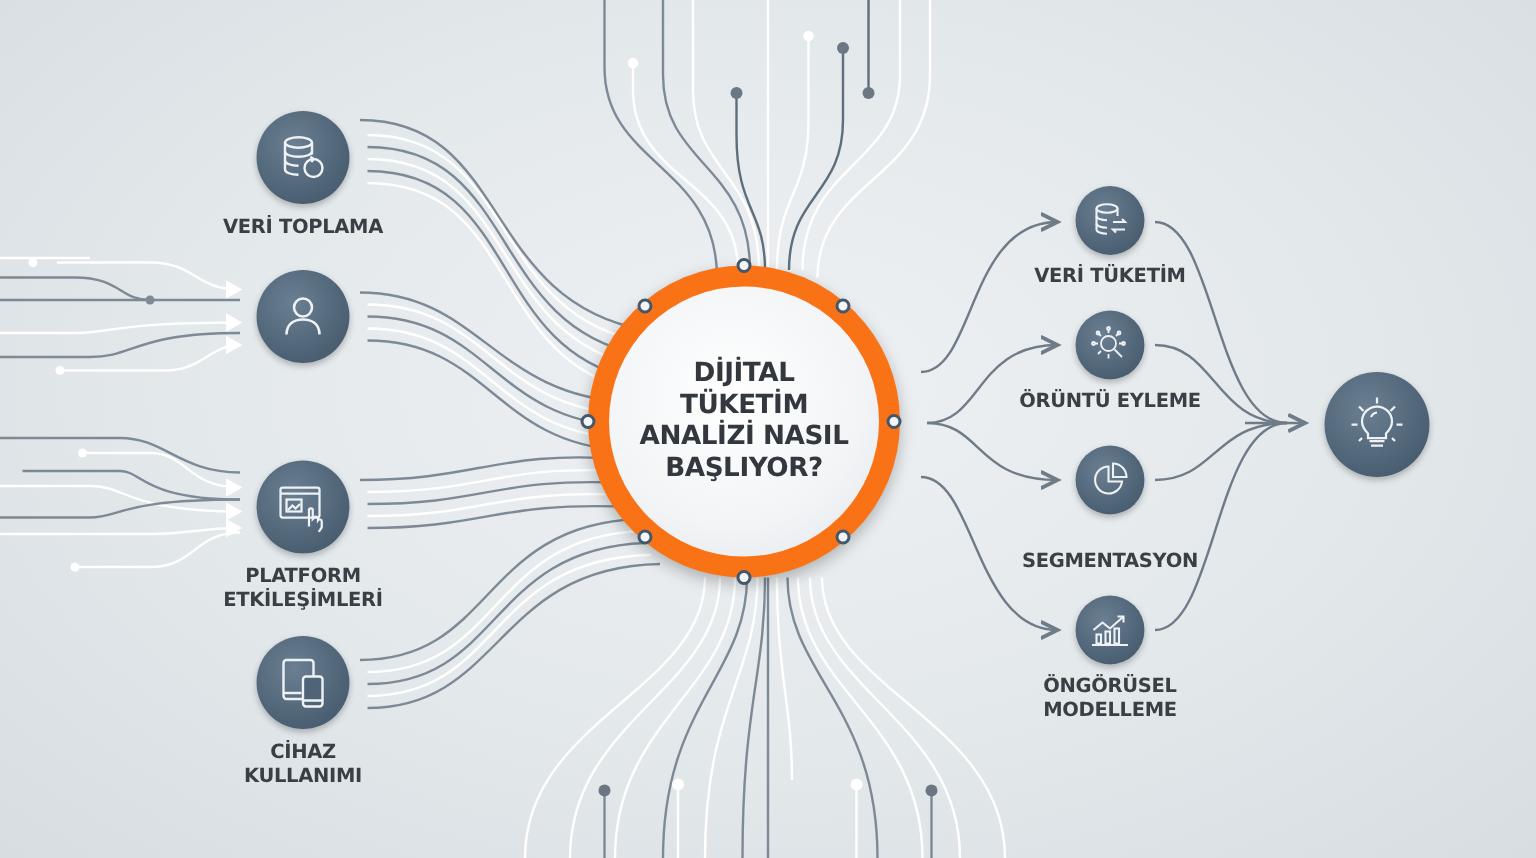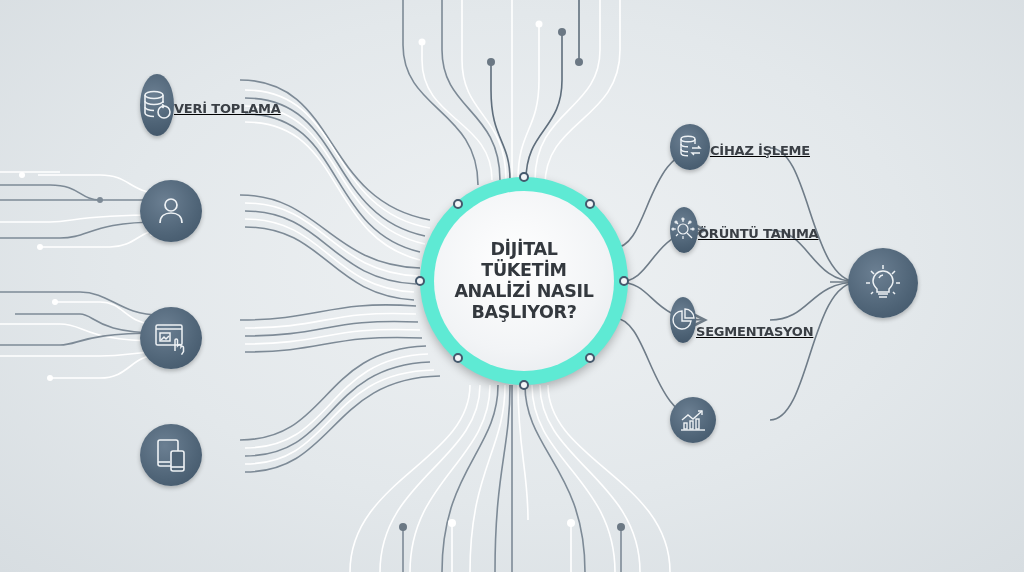--- a/index.html
+++ b/index.html
@@ -2,35 +2,35 @@
 <html><head>
 <meta charset="utf-8">
 <style>
   html, body { margin:0; padding:0; }
   body {
     width:1024px; height:572px; overflow:hidden; position:relative;
     background: radial-gradient(ellipse at 50% 45%, #eef1f3 0%, #e3e8eb 55%, #d7dde1 100%);
     font-family: "DejaVu Sans", "Liberation Sans", sans-serif;
   }
   svg.lines { position:absolute; left:0; top:0; }
-  .node { position:absolute; display:flex; flex-direction:row; align-items:center;text-decoration:underline; }
+  .node { position:absolute; display:flex; flex-direction:column; align-items:center; }
   .icon-circle {
     border-radius:50%;
     background: radial-gradient(circle at 40% 35%, #6b7f92 0%, #4f6477 60%, #3f5366 100%);
     box-shadow: 0 2px 4px rgba(0,0,0,0.25);
     display:flex; align-items:center; justify-content:center;
   }
   .icon-circle svg { display:block; }
   .label {
     color:#3a3f45; font-weight:bold; text-align:center; line-height:1.22;
     font-size:13px; letter-spacing:-0.2px; white-space:nowrap; margin-top:8px;
   }
   .hub {
-    position:absolute; left:420px; top:177px; width:208px; height:208px; border-radius:50%;
-    background:#5eead4;
+    position:absolute; left:392px; top:177px; width:208px; height:208px; border-radius:50%;
+    background:#f97316;
     box-shadow: 0 4px 10px rgba(0,0,0,0.25);
   }
   .hub-inner {
     position:absolute; left:14px; top:14px; width:180px; height:180px; border-radius:50%;
     background: radial-gradient(circle at 45% 40%, #ffffff 0%, #f2f4f6 60%, #e2e6ea 100%);
     display:flex; align-items:center; justify-content:center;
   }
   .hub-title {
     color:#33383e; font-weight:bold; text-align:center; font-size:17.5px; line-height:1.2;
     letter-spacing:-0.3px; white-space:pre-line;
@@ -202,61 +202,65 @@
 <div class="node" style="left:140px;top:307px;width:124px;">
   <div class="icon-circle" style="width:62px;height:62px;">
     <svg width="36" height="34" viewBox="0 0 36 34" fill="none" stroke="#eef2f5" stroke-width="1.5">
       <rect x="3" y="4" width="26" height="20" rx="1.5"></rect>
       <path d="M3,8 h26"></path>
       <rect x="7" y="12" width="10" height="8"></rect>
       <path d="M8,19 l3,-3 l2,2 l3,-3"></path>
       <path d="M22,30 v-11 c0,-1.5 2.5,-1.5 2.5,0 v6 l1,-1 c0.7,-1 2.5,-0.5 2.5,0.8 v1 c0.7,-1 2.5,-0.5 2.5,0.8 v4 l-2,3"></path>
     </svg>
   </div>
+  <div class="label" style="white-space:pre-line">PLATFORM
+ETKİLEŞİMLERİ</div>
 </div>
 
 <div class="node" style="left:140px;top:424px;width:124px;">
   <div class="icon-circle" style="width:62px;height:62px;">
     <svg width="34" height="36" viewBox="0 0 34 36" fill="none" stroke="#eef2f5" stroke-width="1.6">
       <rect x="4" y="3" width="20" height="26" rx="2"></rect>
       <path d="M4,25 h12"></path>
       <rect x="17" y="14" width="13" height="20" rx="2" fill="#4f6477"></rect>
       <path d="M17,30 h13"></path>
     </svg>
   </div>
+  <div class="label" style="white-space:pre-line">CİHAZ
+KULLANIMI</div>
 </div>
 
 <div class="node" style="left:670px;top:124px;width:140px;">
   <div class="icon-circle" style="width:46px;height:46px;">
     <svg width="26" height="26" viewBox="0 0 26 26" fill="none" stroke="#eef2f5" stroke-width="1.4">
       <ellipse cx="11" cy="5" rx="7" ry="2.8"></ellipse>
       <path d="M4,5 v14 c0,1.6 3,2.8 7,2.8"></path>
         <path d="M18,5 v5"></path>
       <path d="M4,10 c0,1.6 3,2.8 7,2.8"></path>
         <path d="M4,15 c0,1.6 3,2.8 7,2.8"></path>
       <path d="M15,14 h8 l-2,-2 M23,19 h-8 l2,2"></path>
     </svg>
   </div>
-  <div class="label" style="margin-top:7px">CİHAZ İŞLEME</div>
+  <div class="label" style="margin-top:7px">VERİ TÜKETİM</div>
 </div>
 
 <div class="node" style="left:670px;top:207px;width:140px;">
   <div class="icon-circle" style="width:46px;height:46px;">
     <svg width="28" height="28" viewBox="0 0 28 28" fill="none" stroke="#eef2f5" stroke-width="1.2">
       <circle cx="13" cy="13" r="5"></circle>
         <path d="M17,17 l5,5"></path>
       <path d="M13,3 v3 M13,20 v3 M3,13 h3 M20,13 h3 M6,6 l2,2 M18,8 l2,-2 M6,20 l2,-2"></path>
       <circle cx="13" cy="3" r="1"></circle>
         <circle cx="3" cy="13" r="1"></circle>
         <circle cx="23" cy="13" r="1"></circle>
         <circle cx="6" cy="6" r="1"></circle>
         <circle cx="20" cy="6" r="1"></circle>
     </svg>
   </div>
-  <div class="label" style="margin-top:7px">ÖRÜNTÜ TANIMA</div>
+  <div class="label" style="margin-top:7px">ÖRÜNTÜ EYLEME</div>
 </div>
 
 <div class="node" style="left:670px;top:297px;width:140px;">
   <div class="icon-circle" style="width:46px;height:46px;">
     <svg width="26" height="26" viewBox="0 0 26 26" fill="none" stroke="#eef2f5" stroke-width="1.4">
       <path d="M12,4 a9,9 0 1 0 9,10 h-9 z"></path>
       <path d="M15,2 v9 h9 a9,9 0 0 0 -9,-9 z"></path>
     </svg>
   </div>
   <div class="label" style="margin-top:24px">SEGMENTASYON</div>
@@ -266,20 +270,22 @@
   <div class="icon-circle" style="width:46px;height:46px;">
     <svg width="28" height="26" viewBox="0 0 28 26" fill="none" stroke="#eef2f5" stroke-width="1.4">
       <path d="M3,13 l6,-5 l5,4 l9,-8"></path>
         <path d="M19,4 h4 v4"></path>
       <rect x="5" y="16" width="3" height="6"></rect>
         <rect x="11" y="14" width="3" height="8"></rect>
         <rect x="17" y="12" width="3" height="10"></rect>
       <path d="M2,23 h24"></path>
     </svg>
   </div>
+  <div class="label" style="margin-top:7px;white-space:pre-line">ÖNGÖRÜSEL
+MODELLEME</div>
 </div>
 
 <div class="node" style="left:848px;top:248px;width:140px;">
   <div class="icon-circle" style="width:70px;height:70px;">
     <svg width="44" height="44" viewBox="0 0 44 44" fill="none" stroke="#eef2f5" stroke-width="1.5">
       <path d="M22,4 v4 M10,10 l3,3 M34,10 l-3,3 M5,22 h4 M35,22 h4 M10,33 l2,-2 M34,33 l-2,-2"></path>
       <path d="M16,28 c-3,-3 -4,-5 -4,-8 a10,10 0 0 1 20,0 c0,3 -1,5 -4,8 v3 h-12 z"></path>
       <path d="M17,33 h10 M18,36 h8"></path>
       <path d="M18,17 a5,5 0 0 1 4,-3"></path>
     </svg>

